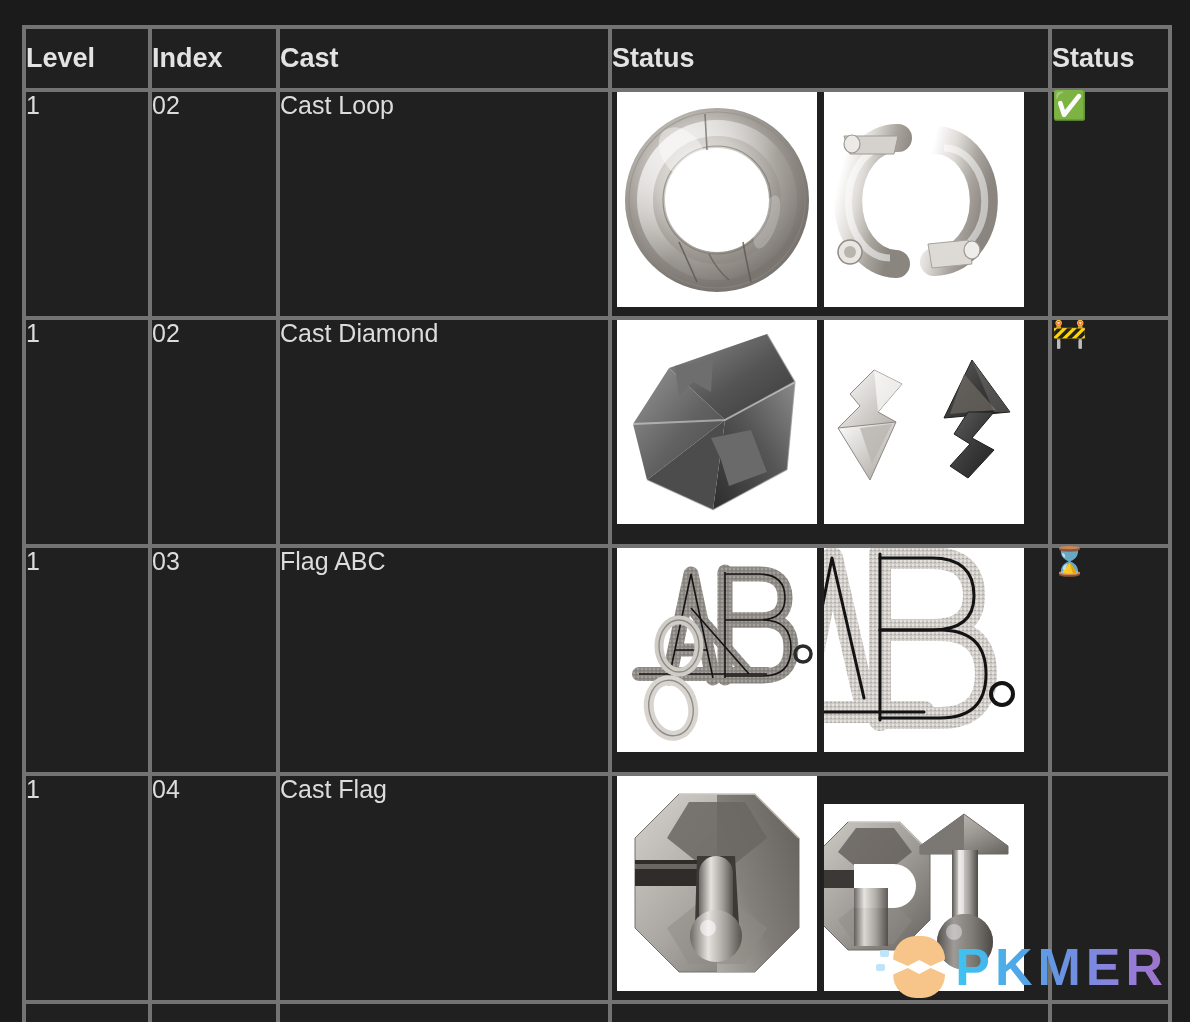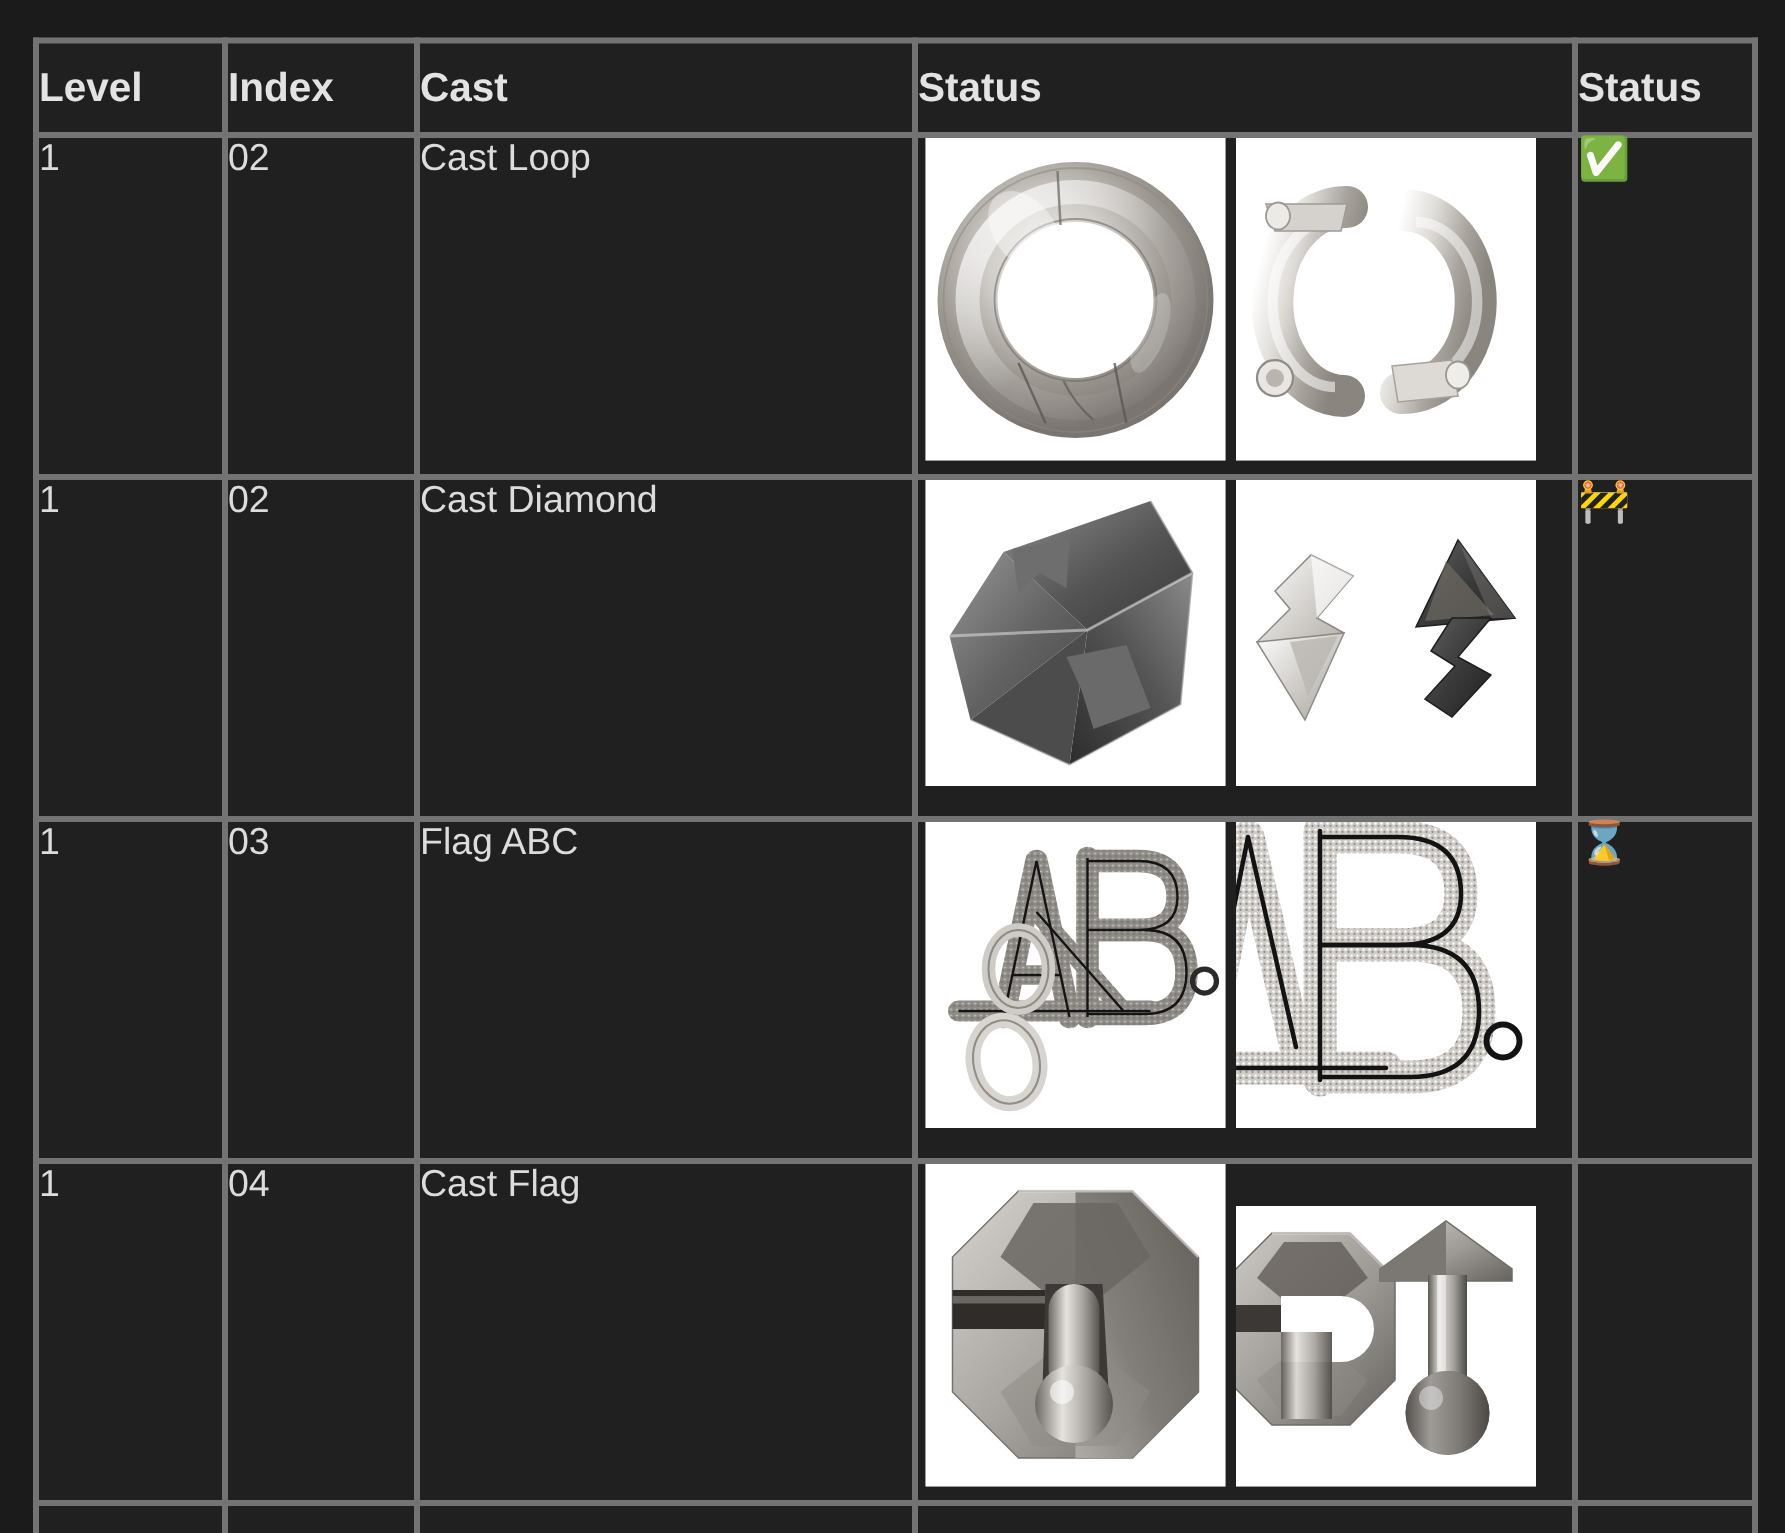--- a/index.html
+++ b/index.html
@@ -475,14 +475,23 @@
         <td></td>
         <td></td>
         <td></td>
         <td></td>
         <td></td>
       </tr>
 
     </tbody>
   </table>
 
+  <div id="watermark">
+    <div class="wm-egg">
+      <span class="wm-spark s1"></span>
+      <span class="wm-spark s2"></span>
+      <span class="egg-top"></span>
+      <span class="egg-bot"></span>
+    </div>
+    <div id="wm-text">PKMER</div>
+  </div>
 
 </div>
 
 </body></html>

